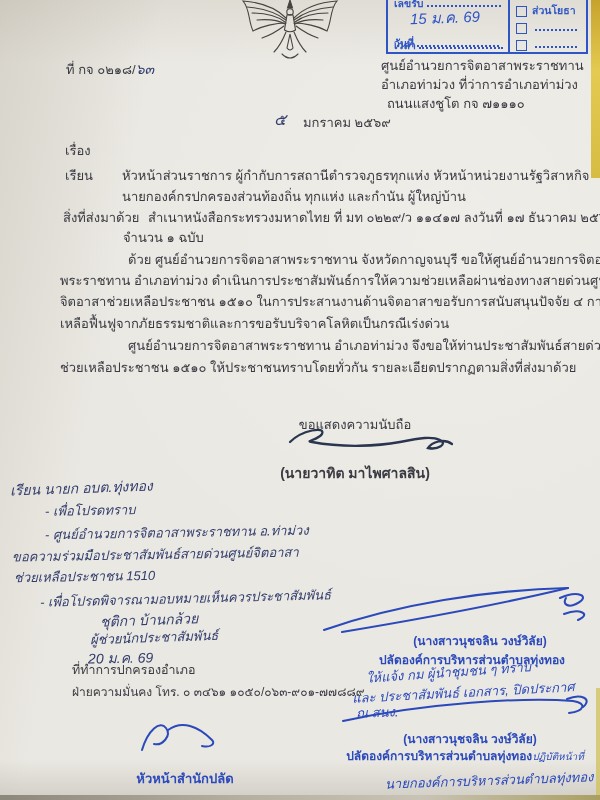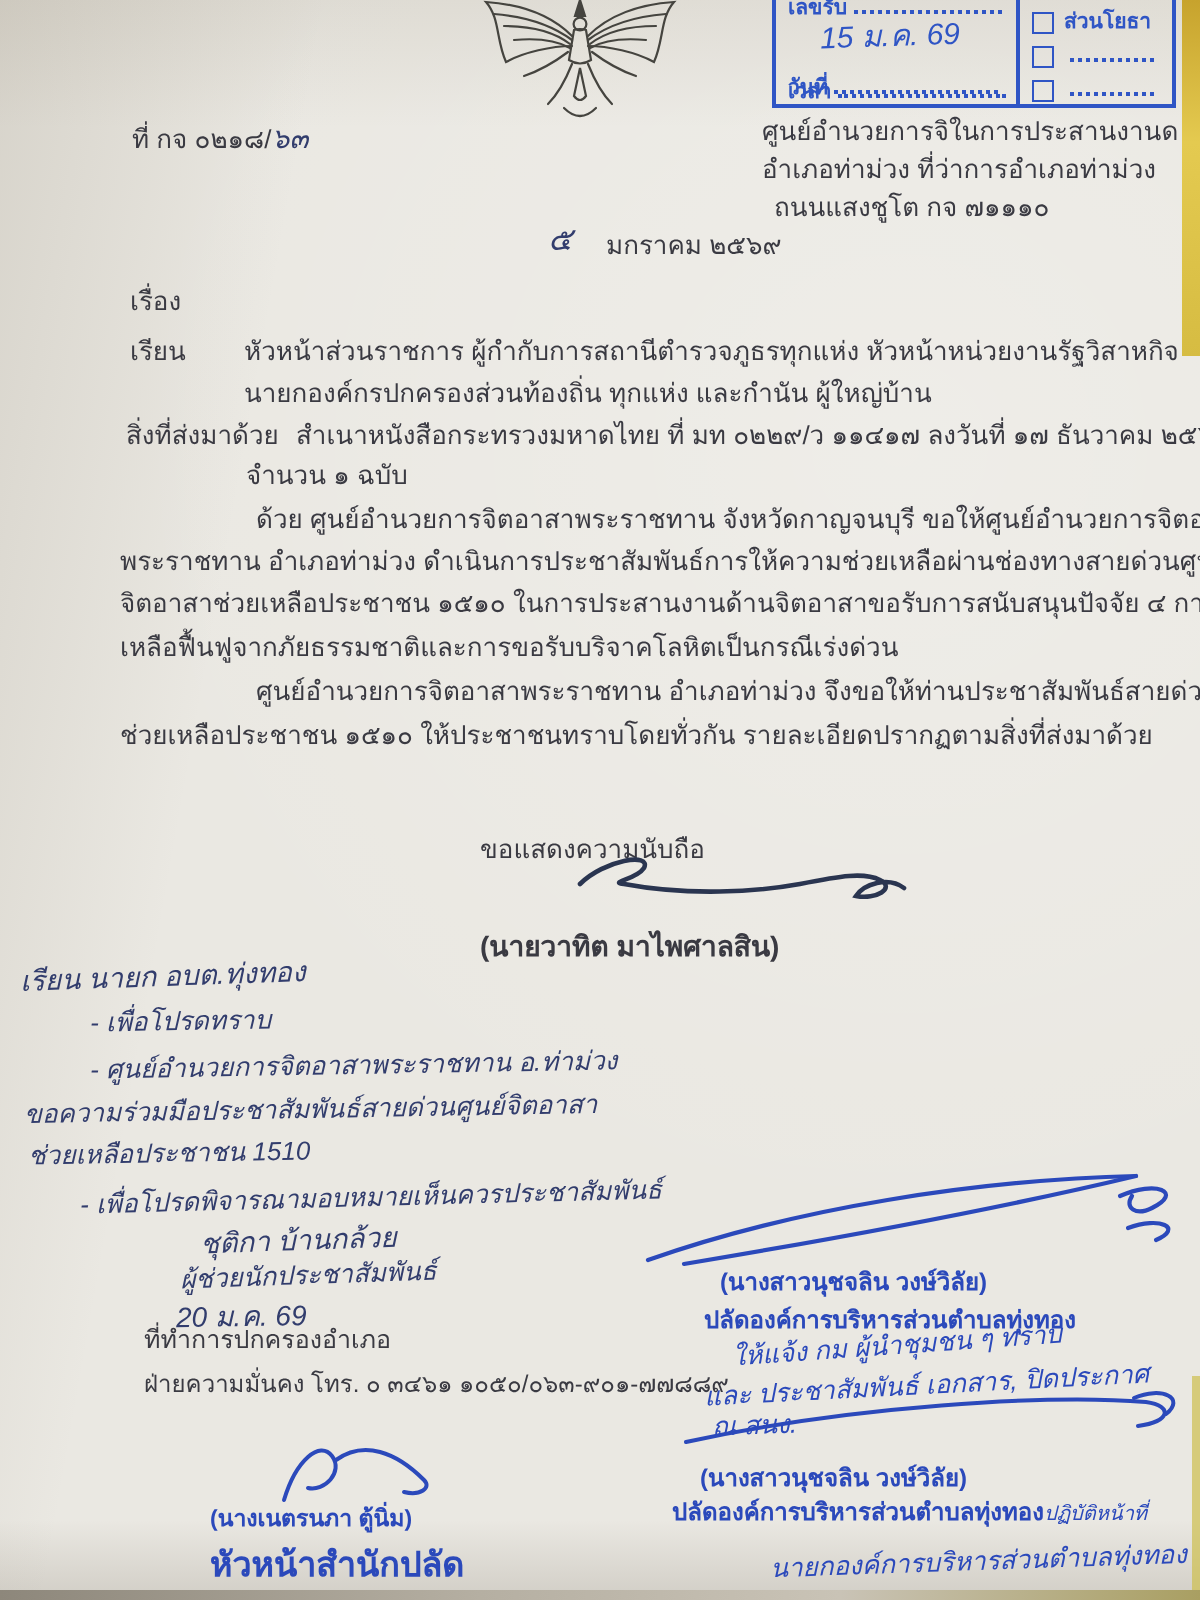--- a/index.html
+++ b/index.html
@@ -15,21 +15,21 @@
       linear-gradient(100deg, rgba(140,130,110,.20), rgba(0,0,0,0) 22%),
       linear-gradient(to bottom, rgba(150,140,120,.14), rgba(0,0,0,0) 8%),
       radial-gradient(circle at 75% 28%, rgba(255,255,255,.22), rgba(0,0,0,0) 55%),
       linear-gradient(to top, rgba(110,100,85,.20), rgba(0,0,0,0) 5%);
   }
   .abs{position:absolute;white-space:nowrap;}
   .print{color:#3a3a42;font-size:13px;}
   .hand{font-style:italic;color:#323d6d;}
   .bluehand{font-style:italic;color:#2b49bb;}
   .stamp{color:#2b49bb;font-weight:700;}
-  .ctr{}
+  .ctr{text-align:center;}
   .rbox{
     position:absolute;left:386px;top:-8px;width:198px;height:58px;
     border:2px solid #2f55c5;background:rgba(255,255,255,.0);
   }
   .rbox .rdiv{position:absolute;left:120px;top:0;bottom:0;border-left:2px solid #2f55c5;}
   .rrow{position:absolute;left:6px;font-size:10.5px;color:#2f55c5;font-weight:700;white-space:nowrap;}
   .leader{display:inline-block;border-bottom:2px dotted #2f55c5;height:9px;margin-left:3px;}
   .cbrow{position:absolute;left:128px;font-size:10.5px;color:#2f55c5;font-weight:700;white-space:nowrap;}
   .cb{display:inline-block;width:9px;height:9px;border:1.7px solid #2f55c5;margin-right:5px;vertical-align:middle;background:transparent;}
   .yellow-top{position:absolute;right:0;top:0;width:9px;height:178px;z-index:2;
@@ -83,21 +83,21 @@
       <path d="M56 22 C68 13 82 10 95 9"></path>
       <path d="M57 24 C66 17 78 15 90 15"></path>
       <path d="M57 26 C64 22 74 21 85 22"></path>
       <path d="M46 28 C38 34 30 38 24 40 M58 28 C66 34 74 38 80 40"></path>
       <path d="M48 34 C44 44 40 50 36 54 M56 34 C60 44 64 50 68 54"></path>
       <path d="M52 36 L49 50 Q52 54 55 50 Z"></path>
       <path d="M44 56 Q52 64 60 56"></path>
     </g>
   </svg>
 
-  <div class="abs print" style="left:381px;top:55px;font-size:13px">ศูนย์อำนวยการจิในการประสานงานด</div>
+  <div class="abs print" style="left:381px;top:55px;font-size:13px">ศูนย์อำนวยการจิตอาสาพระราชทาน</div>
   <div class="abs print" style="left:381px;top:74px;font-size:13px">อำเภอท่าม่วง ที่ว่าการอำเภอท่าม่วง</div>
   <div class="abs print" style="left:387px;top:93px;font-size:13px">ถนนแสงชูโต กจ ๗๑๑๑๐</div>
 
   <div class="abs print" style="left:66px;top:58px;font-size:13px">
     <span>ที่ กจ ๐๒๑๘/</span><span class="hand" style="font-size:14px">๖๓</span>
   </div>
 
   <div class="abs hand" style="left:274px;top:107px;font-size:16px">๕</div>
   <div class="abs print" style="left:303px;top:112px;font-size:13px">มกราคม  ๒๕๖๙</div>
 
@@ -167,16 +167,15 @@
   </div>
   <div class="abs bluehand" style="left:385px;top:770px;font-size:13px;transform:rotate(-2deg)">นายกองค์การบริหารส่วนตำบลทุ่งทอง</div>
 
   <svg class="abs" style="left:118px;top:718px" width="110" height="38" viewBox="0 0 110 38">
     <g fill="none" stroke="#2b49bb" stroke-width="2" stroke-linecap="round">
       <path d="M24 32 C30 12 42 2 48 10 C54 18 44 28 36 26"></path>
       <path d="M50 12 C64 2 80 8 94 22 C98 26 92 30 84 28"></path>
     </g>
   </svg>
 
-  <div class="abs stamp ctr" style="left:105px;top:750px;width:160px;font-size:11.5px">(นางเนตรนภา  ตู้นิ่ม)</div>
-  <div class="abs stamp ctr" style="left:105px;top:768px;width:160px;font-size:17px">หัวหน้าสำนักปลัด</div>
+  <div class="abs stamp ctr" style="left:105px;top:768px;width:160px;font-size:13px">หัวหน้าสำนักปลัด</div>
 
 </div>
 
 </body></html>

